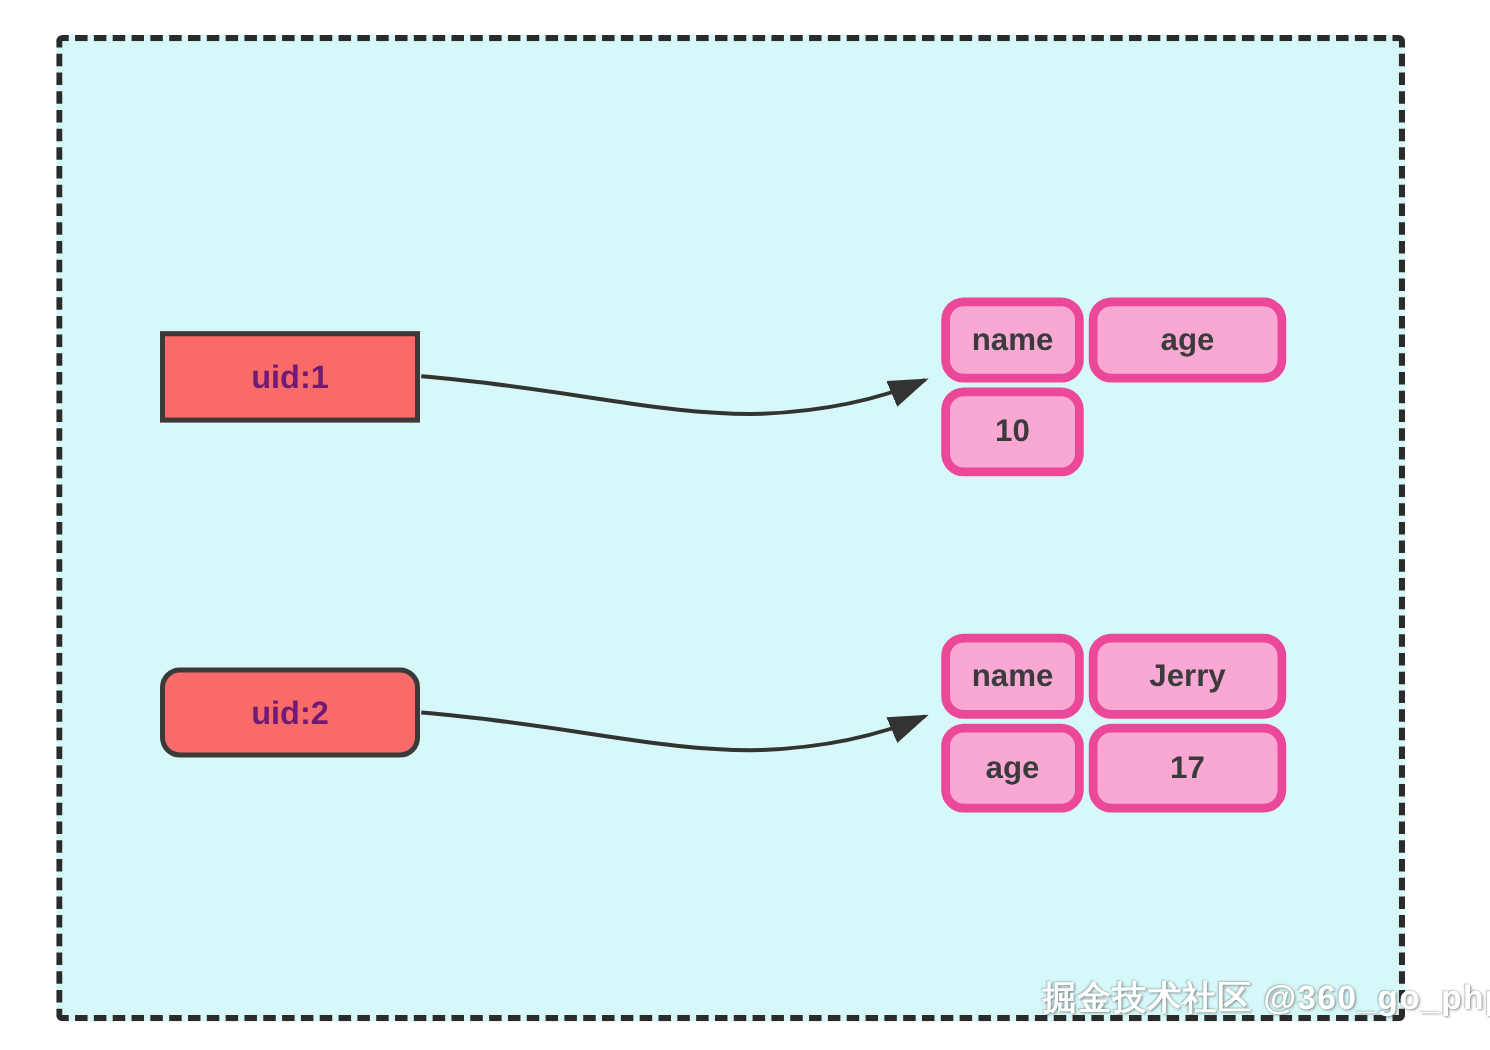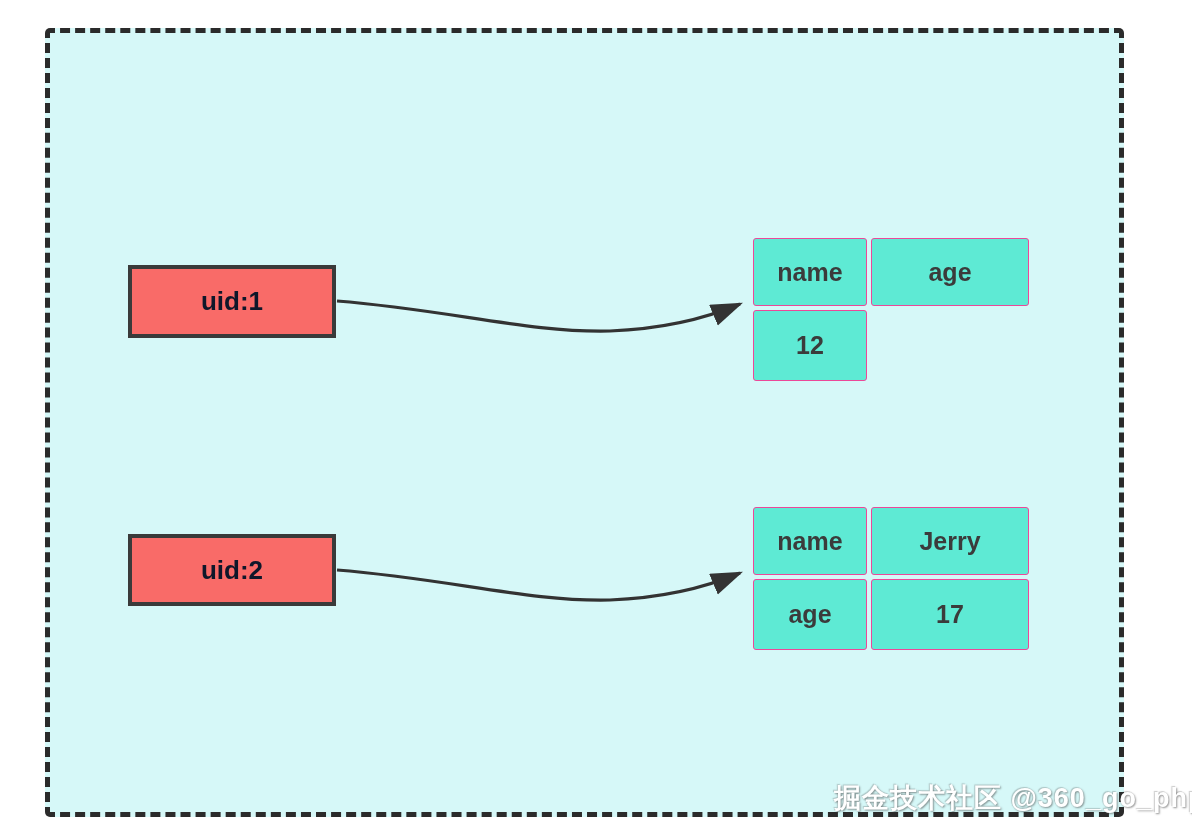--- a/index.html
+++ b/index.html
@@ -37,38 +37,38 @@
   .rednode {
     position: absolute;
     background: #f96b68;
     border: 4px solid #3a3a3a;
     box-sizing: border-box;
     display: flex;
     align-items: center;
     justify-content: center;
     font-size: 26px;
     font-weight: bold;
-    color: #0f172a;
+    color: #701a75;
   }
   .node-uid1 { left: 128px; top: 265px; width: 208px; height: 73px; }
-  .node-uid2 { left: 128px; top: 534px; width: 208px; height: 72px; }
+  .node-uid2 { left: 128px; top: 534px; width: 208px; height: 72px; border-radius: 16px; }
 
   .kvtable {
     position: absolute;
     display: grid;
     grid-template-columns: 114px 158px;
     grid-template-rows: 68px 71px;
     gap: 4px;
   }
   .table-1 { left: 753px; top: 238px; }
   .table-2 { left: 753px; top: 507px; }
   .cell {
-    background: #5eead4;
-    border: 1px solid #ec4899;
-    border-radius: 3px;
+    background: #f9a8d4;
+    border: 7px solid #ec4899;
+    border-radius: 18px;
     display: flex;
     align-items: center;
     justify-content: center;
     font-size: 25px;
     font-weight: bold;
     color: #3b3b3b;
   }
   .watermark {
     position: absolute;
     left: 834px;
@@ -103,21 +103,21 @@
     <span>uid:1</span>
   </div>
 
   <div class="rednode node-uid2">
     <span>uid:2</span>
   </div>
 
   <div class="kvtable table-1">
     <div class="cell">name</div>
     <div class="cell">age</div>
-    <div class="cell">12</div>
+    <div class="cell">10</div>
   </div>
 
   <div class="kvtable table-2">
     <div class="cell">name</div>
     <div class="cell">Jerry</div>
     <div class="cell">age</div>
     <div class="cell">17</div>
   </div>
 
   <div class="watermark">掘金技术社区 @360_go_php</div>

